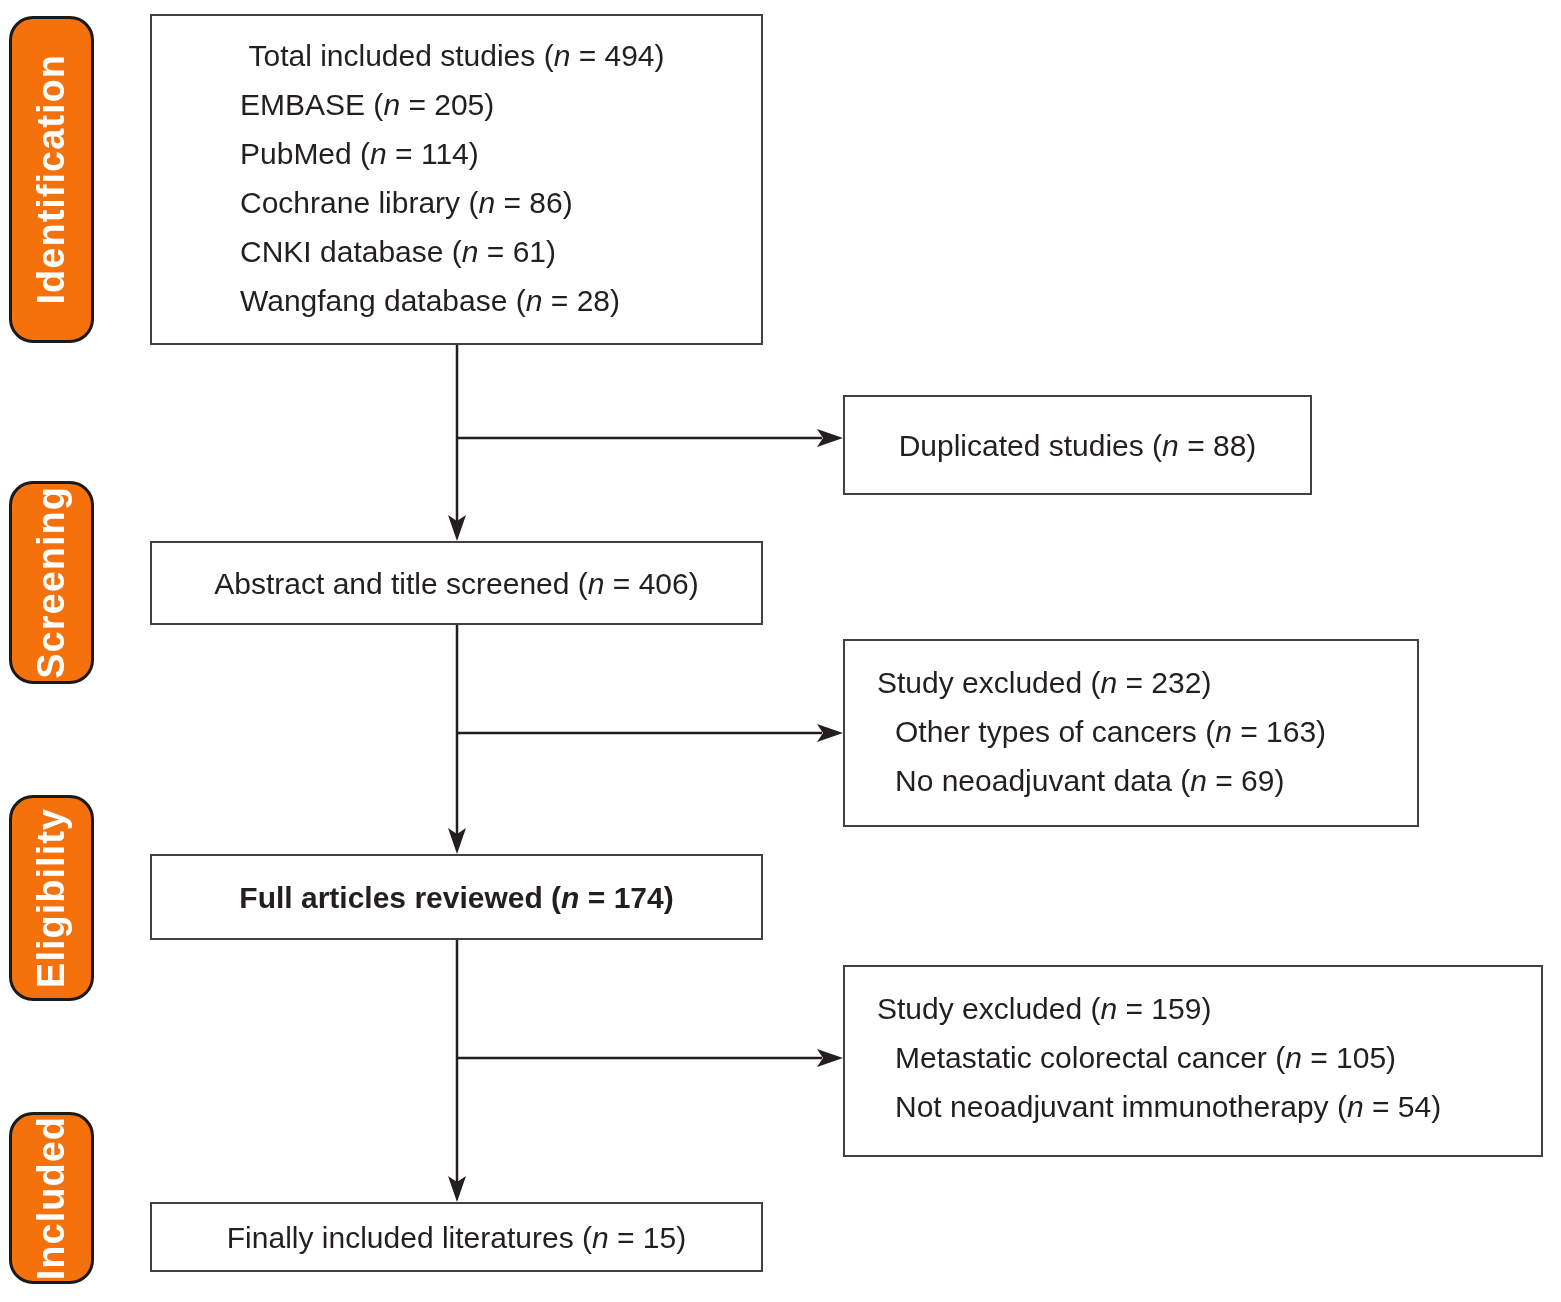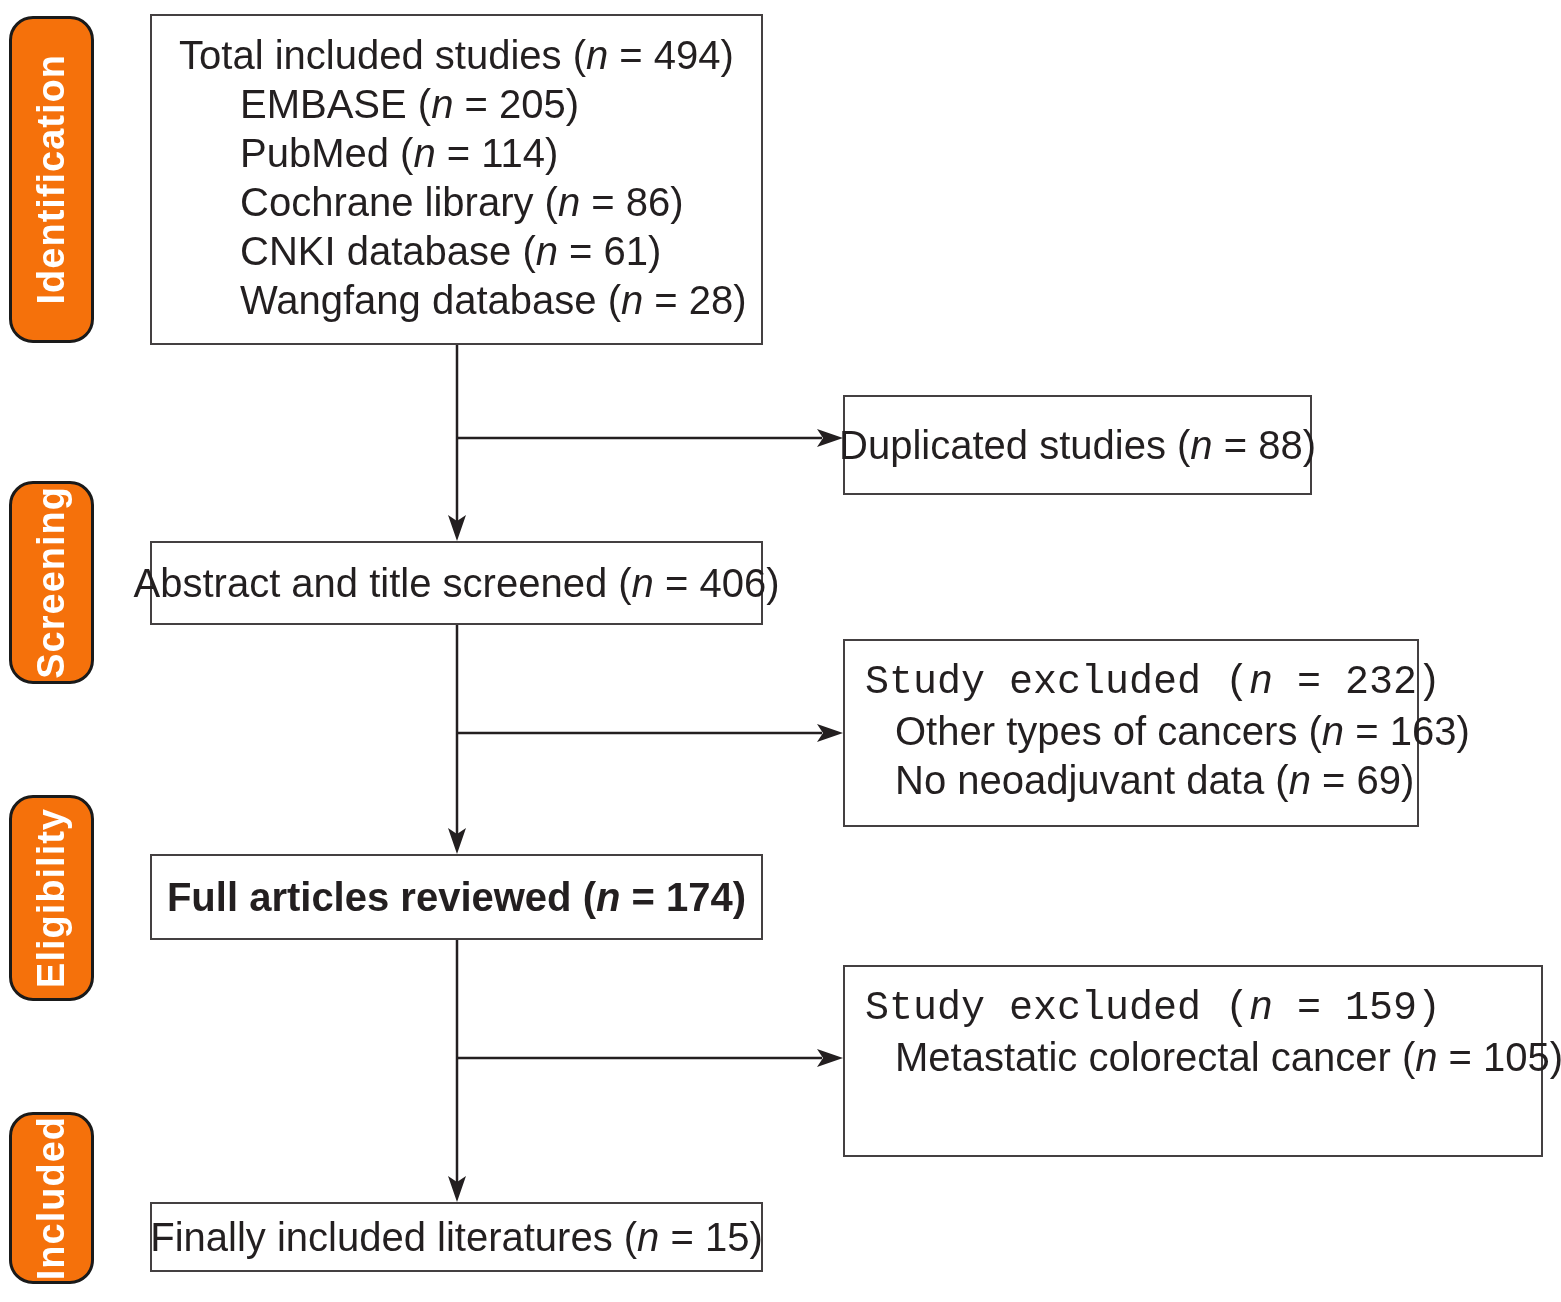--- a/index.html
+++ b/index.html
@@ -40,21 +40,21 @@
   .stage-screening      { top: 481px; height: 203px; }
   .stage-eligibility    { top: 795px; height: 206px; }
   .stage-included       { top: 1112px; height: 172px; }
 
   
   .box {
     position: absolute;
     background: #ffffff;
     border: 2.5px solid var(--color-box_border, #444041);
     box-sizing: border-box;
-    font-size: 40px;
+    font-size: 30px;
     z-index: 2;
   }
   .box.single {
     display: flex;
     align-items: center;
     justify-content: center;
   }
   .bline { height: 49px; line-height: 49px; white-space: nowrap; }
   .nvar  { font-style: italic; }
 
@@ -62,21 +62,21 @@
   .b-total .t { text-align: center; }
   .b-total .s { padding-left: 88px; }
 
   .b-screened { left: 150px; top: 541px;  width: 613px; height: 84px; }
   .b-reviewed { left: 150px; top: 854px;  width: 613px; height: 86px; font-weight: bold; }
   .b-included { left: 150px; top: 1202px; width: 613px; height: 70px; }
 
   .b-duplicated { left: 843px; top: 395px; width: 469px; height: 100px; }
 
   .b-excl { padding-top: 17px; }
-  .b-excl .t { padding-left: 20px; font-family: Liberation Mono, monospace; }
+  .b-excl .t { padding-left: 32px; }
   .b-excl .s { padding-left: 50px; }
   .b-excl-screening   { left: 843px; top: 639px; width: 576px; height: 188px; }
   .b-excl-eligibility { left: 843px; top: 965px; width: 700px; height: 192px; }
 
   
   .arrows {
     position: absolute;
     inset: 0;
     width: 100%;
     height: 100%;
@@ -127,20 +127,21 @@
     <div class="bline s"><span>No neoadjuvant data (</span><i class="nvar">n</i><span> = 69)</span></div>
   </div>
 
   <div class="box single b-reviewed">
     <div class="bline"><span>Full articles reviewed (</span><i class="nvar">n</i><span> = 174)</span></div>
   </div>
 
   <div class="box b-excl b-excl-eligibility">
     <div class="bline t"><span>Study excluded (</span><i class="nvar">n</i><span> = 159)</span></div>
     <div class="bline s"><span>Metastatic colorectal cancer (</span><i class="nvar">n</i><span> = 105)</span></div>
+    <div class="bline s"><span>Not neoadjuvant immunotherapy (</span><i class="nvar">n</i><span> = 54)</span></div>
   </div>
 
   <div class="box single b-included">
     <div class="bline"><span>Finally included literatures (</span><i class="nvar">n</i><span> = 15)</span></div>
   </div>
 
   <svg class="arrows" viewBox="0 0 1561 1302" aria-hidden="true">
 
     <g>
       <line x1="457" y1="345" x2="457" y2="527"></line>

